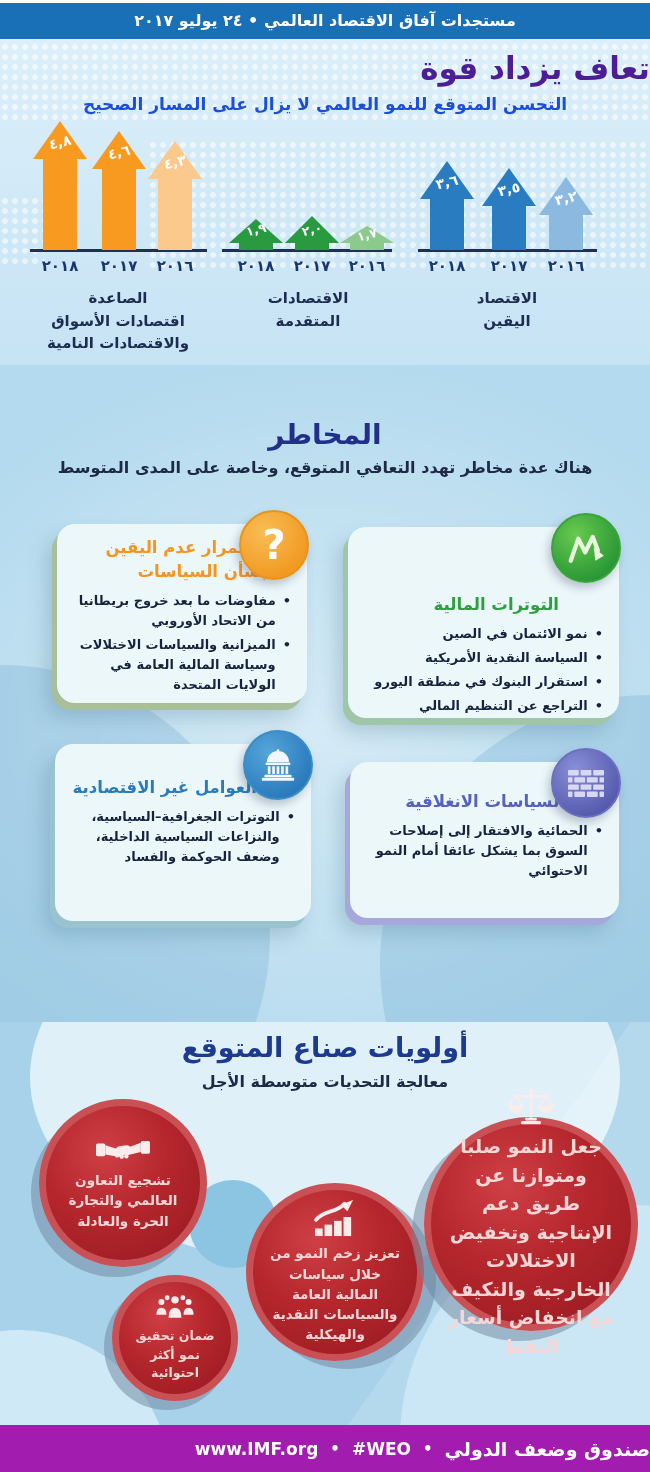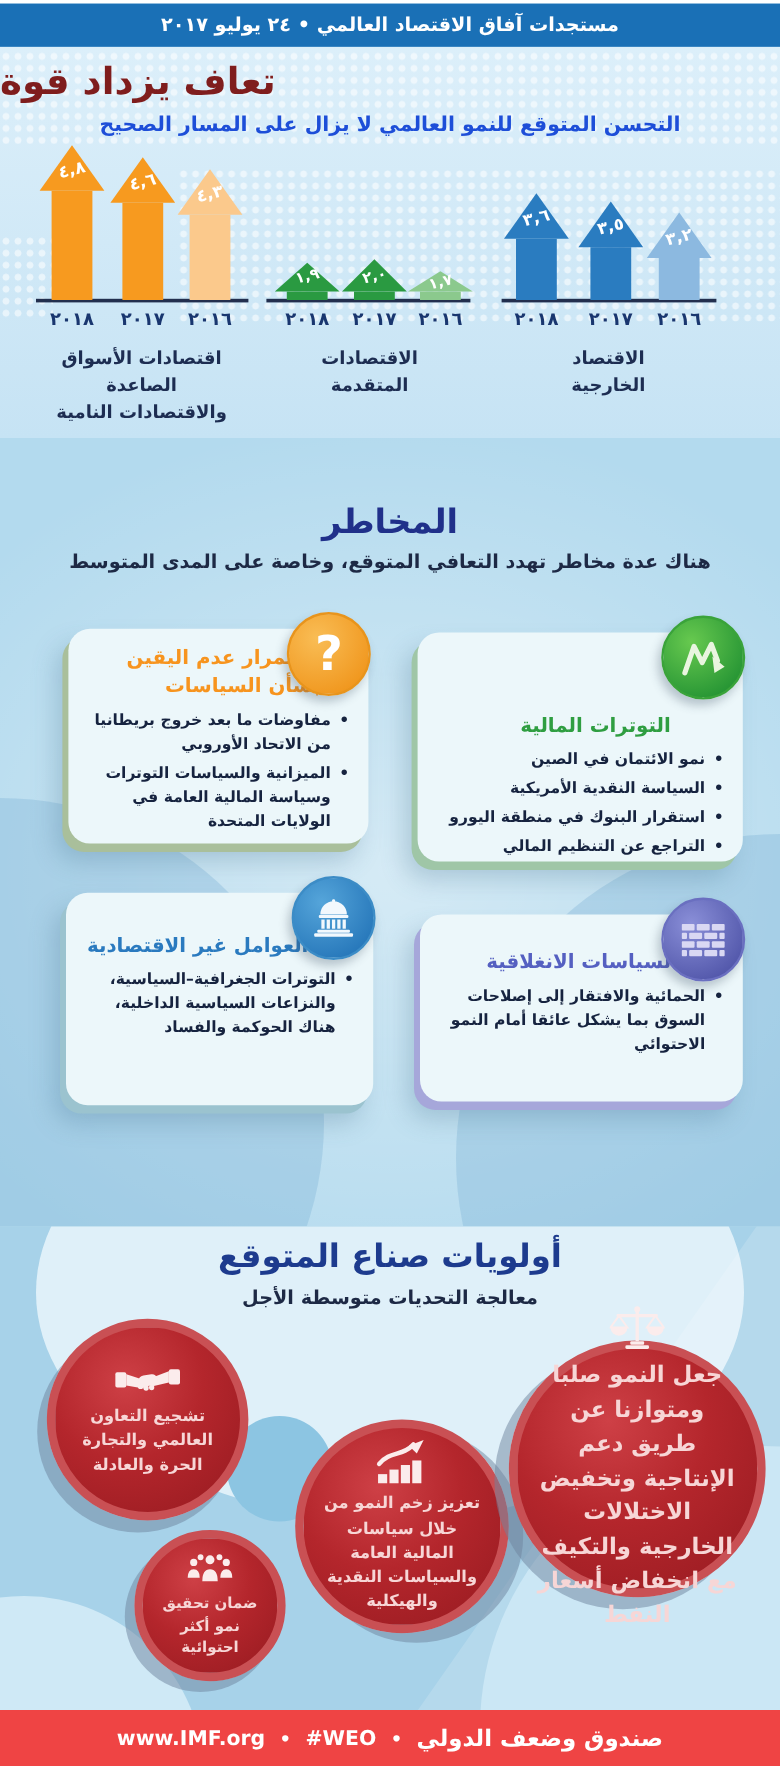--- a/index.html
+++ b/index.html
@@ -7,38 +7,38 @@
         font-family:"DejaVu Sans",sans-serif;direction:rtl;background:#b9dcef}
 
   
   .topstrip{position:absolute;left:0;top:0;width:650px;height:3px;background:#ffffff;z-index:2}
   .hbar{position:absolute;left:0;top:3px;width:650px;height:36px;background:#1a70b6;z-index:2;
         color:#fff;font-weight:bold;font-size:16px;line-height:36px;text-align:center}
   .sec-hero{position:absolute;left:0;top:39px;width:650px;height:326px;
         background:linear-gradient(180deg,#dceffa 0%,#c6e3f4 100%);z-index:0}
   .sec-risks{position:absolute;left:0;top:365px;width:650px;height:657px;background:#b3daee;overflow:hidden;z-index:0}
   .sec-prio{position:absolute;left:0;top:1022px;width:650px;height:403px;background:#a7d2e9;overflow:hidden;z-index:0}
-  .footer{position:absolute;left:0;top:1425px;width:650px;height:47px;background:#ef4444;z-index:6;
-        display:flex;align-items:center;justify-content:center;gap:12px;direction:ltr;color:#fff;font-weight:bold}
+  .footer{position:absolute;left:0;top:1425px;width:650px;height:47px;background:#a21caf;z-index:6;
+        display:flex;align-items:center;justify-content:flex-end;gap:12px;direction:ltr;color:#fff;font-weight:bold}
   .f-url,.f-tag{font-size:17px}.f-dot{font-size:15px}.f-org{font-size:19px}
 
   
   .dots{position:absolute;z-index:1;
         background-image:radial-gradient(circle,rgba(255,255,255,.55) 2.6px,rgba(255,255,255,0) 3.2px);
         background-size:10px 10px}
   .dome{position:absolute;left:-140px;top:-20px;width:930px;height:760px;border-radius:50%;
         background:radial-gradient(ellipse at center,rgba(255,255,255,.45),rgba(255,255,255,0) 70%)}
   .shade{position:absolute;border-radius:50%;background:rgba(120,176,213,.33)}
   .halo{position:absolute;left:30px;top:-135px;width:590px;height:380px;border-radius:50%;background:rgba(233,246,252,.85)}
   .streak{position:absolute;right:-90px;top:-60px;width:250px;height:600px;background:rgba(255,255,255,.16);transform:rotate(35deg)}
   .ball{position:absolute;border-radius:50%}
 
   
-  .hero-title{position:absolute;left:0;top:50px;width:650px;text-align:left;z-index:2;
-        font-size:31px;font-weight:bold;color:#7f1d1d}
+  .hero-title{position:absolute;left:0;top:50px;width:650px;text-align:right;z-index:2;
+        font-size:31px;font-weight:bold;color:#4c1d95}
   .hero-sub{position:absolute;left:0;top:94px;width:650px;text-align:center;z-index:2;
         font-size:17px;font-weight:bold;color:#1d4ed8}
 
   
   #chart .baseline{position:absolute;height:2.5px;background:#222f4e;z-index:2}
   .arrow{position:absolute;z-index:2}
   .a-head{width:0;height:0;margin:0 auto;border-left:27px solid transparent;border-right:27px solid transparent;border-bottom:38px solid #000}
   .a-body{width:34px;margin:0 auto}
   .a-val{position:absolute;left:0;width:100%;text-align:center;color:#fff;font-weight:bold;font-size:14px;
         transform:rotate(-14deg);z-index:3}
@@ -116,22 +116,22 @@
         <div class="a-val" style="top: 13px;">٤,٦</div>
       </div>
       <div class="year" style="left: 85px; top: 257px;">٢٠١٧</div>
       <div class="arrow" style="left: 148px; top: 141px; width: 54px; height: 109px;">
         <div class="a-head" style="border-bottom-color: rgb(251, 201, 140); border-bottom-width: 38px;"></div>
         <div class="a-body" style="height: 71px; background: rgb(251, 201, 140);"></div>
         <div class="a-val" style="top: 13px;">٤,٣</div>
       </div>
       <div class="year" style="left: 141px; top: 257px;">٢٠١٦</div>
       <div class="glabel" style="left: 28px; top: 287px; width: 180px;">
+        <div>الصاعدة</div>
         <div>اقتصادات الأسواق</div>
-        <div>الصاعدة</div>
         <div>والاقتصادات النامية</div>
       </div>
       <div class="baseline" style="left: 222px; top: 249px; width: 170px;"></div>
       <div class="arrow small" style="left: 229px; top: 219px; width: 54px; height: 31px;">
         <div class="a-head" style="border-bottom-color: rgb(42, 154, 65); border-bottom-width: 24px;"></div>
         <div class="a-body" style="height: 7px; background: rgb(42, 154, 65);"></div>
         <div class="a-val" style="top: 3px;">١,٩</div>
       </div>
       <div class="year" style="left: 222px; top: 257px;">٢٠١٨</div>
       <div class="arrow small" style="left: 285px; top: 216px; width: 54px; height: 34px;">
@@ -164,40 +164,40 @@
       </div>
       <div class="year" style="left: 475px; top: 257px;">٢٠١٧</div>
       <div class="arrow" style="left: 539px; top: 177px; width: 54px; height: 73px;">
         <div class="a-head" style="border-bottom-color: rgb(140, 185, 224); border-bottom-width: 38px;"></div>
         <div class="a-body" style="height: 35px; background: rgb(140, 185, 224);"></div>
         <div class="a-val" style="top: 13px;">٣,٢</div>
       </div>
       <div class="year" style="left: 532px; top: 257px;">٢٠١٦</div>
       <div class="glabel" style="left: 432px; top: 287px; width: 150px;">
         <div>الاقتصاد</div>
-        <div>الخارجية</div>
+        <div>اليقين</div>
       </div>
     </div>
 
   <div class="risks-h">المخاطر</div>
   <div class="risks-sub">هناك عدة مخاطر تهدد التعافي المتوقع، وخاصة على المدى المتوسط</div>
   <div id="cards">
       <div class="card" style="left: 57px; top: 524px; width: 250px; height: 179px; box-shadow: rgb(169, 191, 155) -5px 7px 0px, rgba(70, 110, 140, 0.28) -10px 14px 20px; padding-top: 12px;">
         <div class="cicon cir0">
           <span class="qglyph">?</span>
         </div>
         <div class="ctitle" style="color: rgb(247, 148, 30); padding-right: 40px;">استمرار عدم اليقين بشأن السياسات</div>
         <div class="bullets">
           <div class="bullet">
             <span class="bdot">•</span>
             <span class="btxt">مفاوضات ما بعد خروج بريطانيا من الاتحاد الأوروبي</span>
           </div>
           <div class="bullet">
             <span class="bdot">•</span>
-            <span class="btxt">الميزانية والسياسات التوترات وسياسة المالية العامة في الولايات المتحدة</span>
+            <span class="btxt">الميزانية والسياسات الاختلالات وسياسة المالية العامة في الولايات المتحدة</span>
           </div>
         </div>
       </div>
       <div class="card" style="left: 348px; top: 527px; width: 271px; height: 191px; box-shadow: rgb(159, 198, 167) -5px 7px 0px, rgba(70, 110, 140, 0.28) -10px 14px 20px; padding-top: 66px;">
         <div class="cicon cir1">
           <svg viewBox="0 0 46 40" width="40" height="34">
             <polyline points="5,35 14,9 22,25 31,7 37,23" fill="none" stroke="#e9f5df" stroke-width="5" stroke-linecap="round" stroke-linejoin="round"></polyline>
             <polygon points="32,19 44,29 34,35" fill="#e9f5df"></polygon>
           </svg>
         </div>
@@ -233,21 +233,21 @@
             <rect x="23.6" y="20" width="3.2" height="9"></rect>
             <rect x="28.8" y="20" width="3.2" height="9"></rect>
             <rect x="4" y="30" width="32" height="3" rx="1"></rect>
             <rect x="1" y="33.5" width="38" height="3.5" rx="1"></rect>
           </svg>
         </div>
         <div class="ctitle" style="color: rgb(42, 122, 191); padding-right: 54px;">العوامل غير الاقتصادية</div>
         <div class="bullets">
           <div class="bullet">
             <span class="bdot">•</span>
-            <span class="btxt">التوترات الجغرافية–السياسية، والنزاعات السياسية الداخلية، هناك الحوكمة والفساد</span>
+            <span class="btxt">التوترات الجغرافية–السياسية، والنزاعات السياسية الداخلية، وضعف الحوكمة والفساد</span>
           </div>
         </div>
       </div>
       <div class="card" style="left: 350px; top: 762px; width: 269px; height: 156px; box-shadow: rgb(166, 167, 218) -5px 7px 0px, rgba(70, 110, 140, 0.28) -10px 14px 20px; padding-top: 28px;">
         <div class="cicon cir3">
           <svg viewBox="0 0 40 30" width="36" height="27" fill="#d9d8f3">
             <rect x="0" y="0" width="12" height="6" rx="1"></rect>
             <rect x="14" y="0" width="12" height="6" rx="1"></rect>
             <rect x="28" y="0" width="12" height="6" rx="1"></rect>
             <rect x="0" y="8" width="5" height="6" rx="1"></rect>

